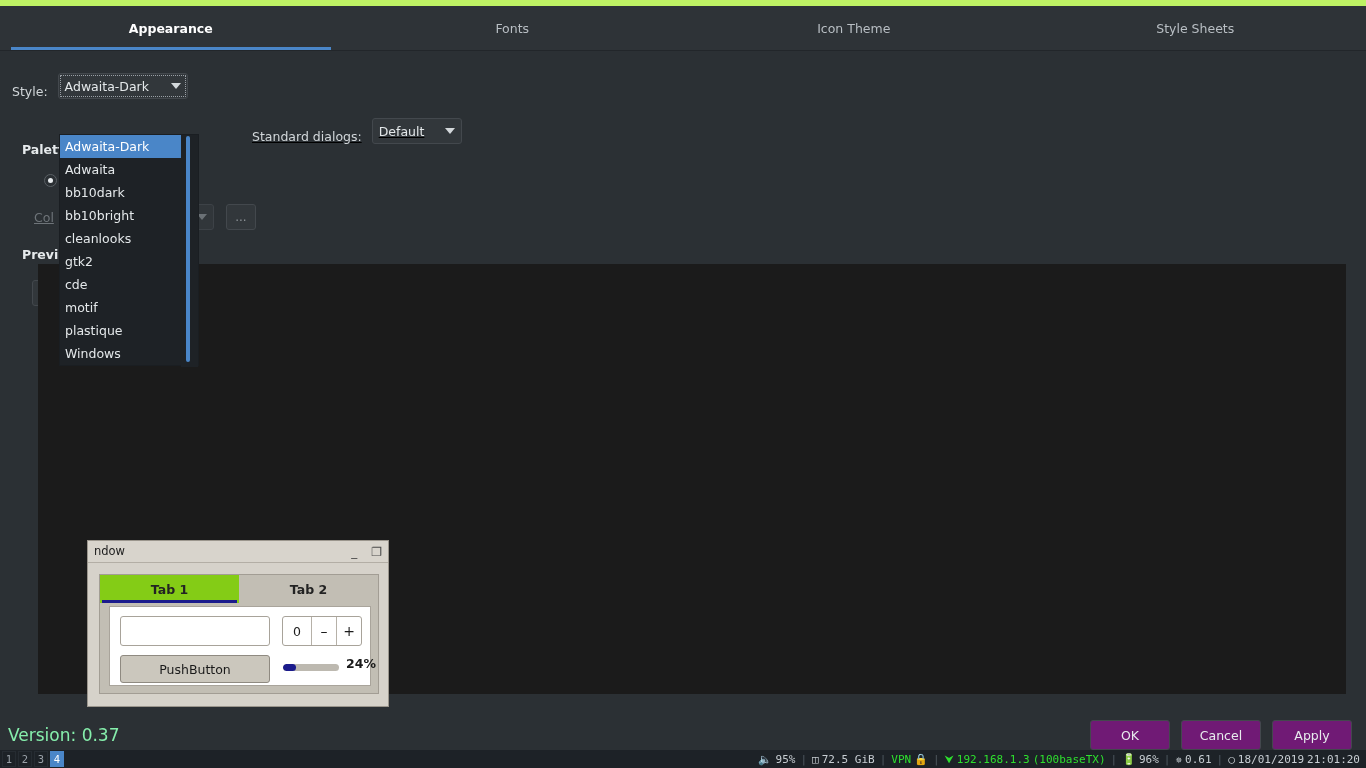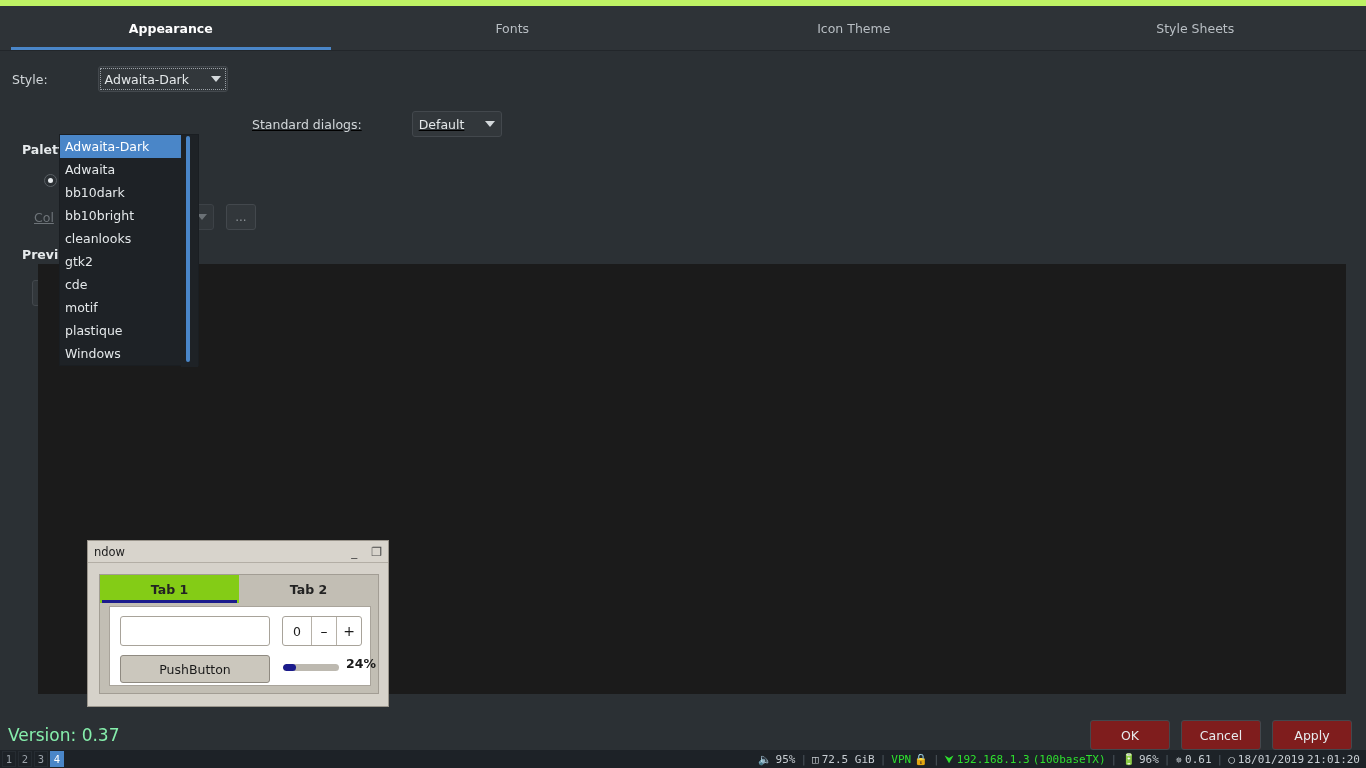--- a/index.html
+++ b/index.html
@@ -46,23 +46,22 @@
   }
 
   
   #page {
     position: absolute; left: 0; top: 45px;
     width: 1366px; height: 660px;
   }
 
   .row1 {
     position: absolute; left: 12px; top: 8px;
-    display: flex; align-items: center;
+    display: flex; align-items: flex-end;
     height: 40px;
-    gap: 40px;
   }
   .lbl { font-size: 12.5px; color: #d2d7da; }
   .lbl.disabled { color: #6e7479; text-decoration: underline; }
 
   .combo {
     height: 26px;
     background: #32373b;
     border: 1px solid #43484d;
     border-radius: 3px;
     display: flex; align-items: center;
@@ -142,21 +141,21 @@
   #mini {
     position: absolute; left: 48px; top: 275px;
     width: 302px; height: 167px;
     background: #d6d2ca;
     border: 1px solid #9b968d;
   }
   #mini-titlebar {
     height: 22px;
     background: #d8d4cc;
     border-bottom: 1px solid #b3aea5;
-    display: flex; align-items: center;
+    display: flex; align-items: flex-end;
     padding: 4px 6px;
     font-size: 11.5px; color: #1c1c1c;
   }
   #mini-title { font-size: 11.5px; color: #1c1c1c; }
   #mini-btns { margin-left: auto; display: flex; gap: 14px; align-items: center; }
   .mini-btn { color: #4a4a4a; font-size: 12px; line-height: 1; }
 
   #mini-body {
     position: absolute; left: 11px; top: 33px;
     width: 280px; height: 120px;
@@ -266,21 +265,21 @@
   #version {
     position: absolute; left: 8px; top: 14px;
     font-size: 17px; color: #86efac;
   }
   #dlg-buttons {
     position: absolute; right: 14px; top: 9px;
     display: flex; gap: 11px;
   }
   .dlg-btn {
     width: 80px; height: 30px;
-    background: #7f1d1d;
+    background: #701a75;
     border: 1px solid #43484d;
     border-radius: 3px;
     color: #e7ebed; font-size: 12.5px;
     display: flex; align-items: center; justify-content: center;
     cursor: default;
   }
 
   
   #syspanel {
     position: absolute; left: 0; top: 750px;

